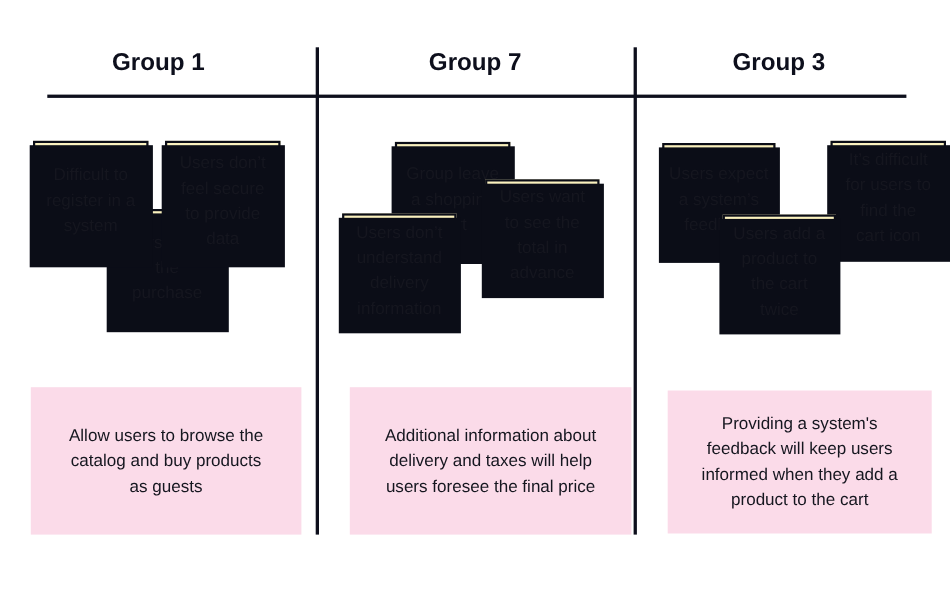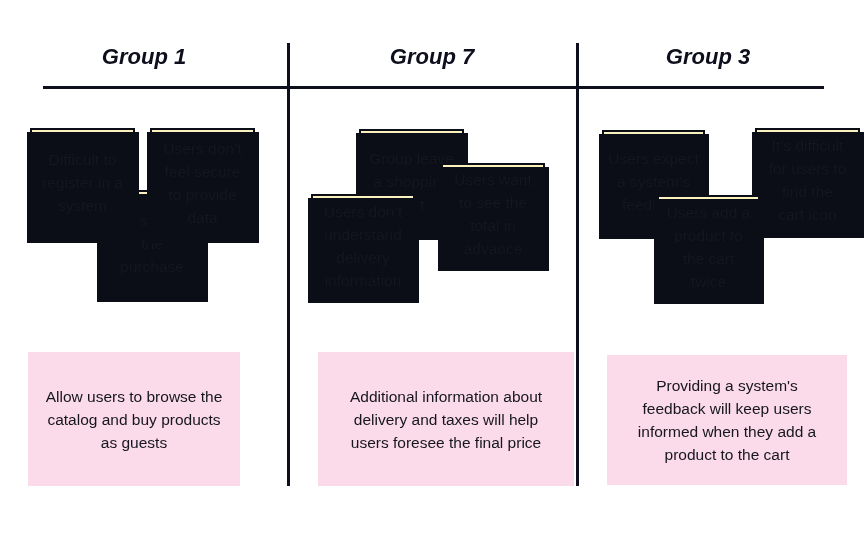--- a/index.html
+++ b/index.html
@@ -13,21 +13,20 @@
     overflow: hidden;
   }
   .group-title {
     position: absolute;
     top: 44px;
     transform: translateX(-50%);
     font-size: 22px;
     font-weight: bold;
     color: #0D0F1C;
     white-space: nowrap;
-    font-style: italic;
   }
   .rule-h {
     position: absolute;
     left: 43px; top: 86px;
     width: 781px; height: 3px;
     background: #0D0F1C;
   }
   .rule-v {
     position: absolute;
     top: 43px;
@@ -115,21 +114,21 @@
 feedback</div>
   <div class="sticky z1" style="left:755px; top:128px; width:105px; height:104px;">It’s difficult
 for users to
 find the
 cart icon</div>
   <div class="sticky z2" style="left:657px; top:195px; width:103px; height:103px;">Users add a
 product to
 the cart
 twice</div>
 
-  <div class="insight" style="left:28px; top:352px; width:212px; height:134px;">Allow users to browse the
+  <div class="insight" style="left:28px; top:352px; width:246px; height:134px;">Allow users to browse the
 catalog and buy products
 as guests</div>
   <div class="insight" style="left:318px; top:352px; width:256px; height:134px;">Additional information about
 delivery and taxes will help
 users foresee the final price</div>
   <div class="insight" style="left:607px; top:355px; width:240px; height:130px;">Providing a system's
 feedback will keep users
 informed when they add a
 product to the cart</div>
 

